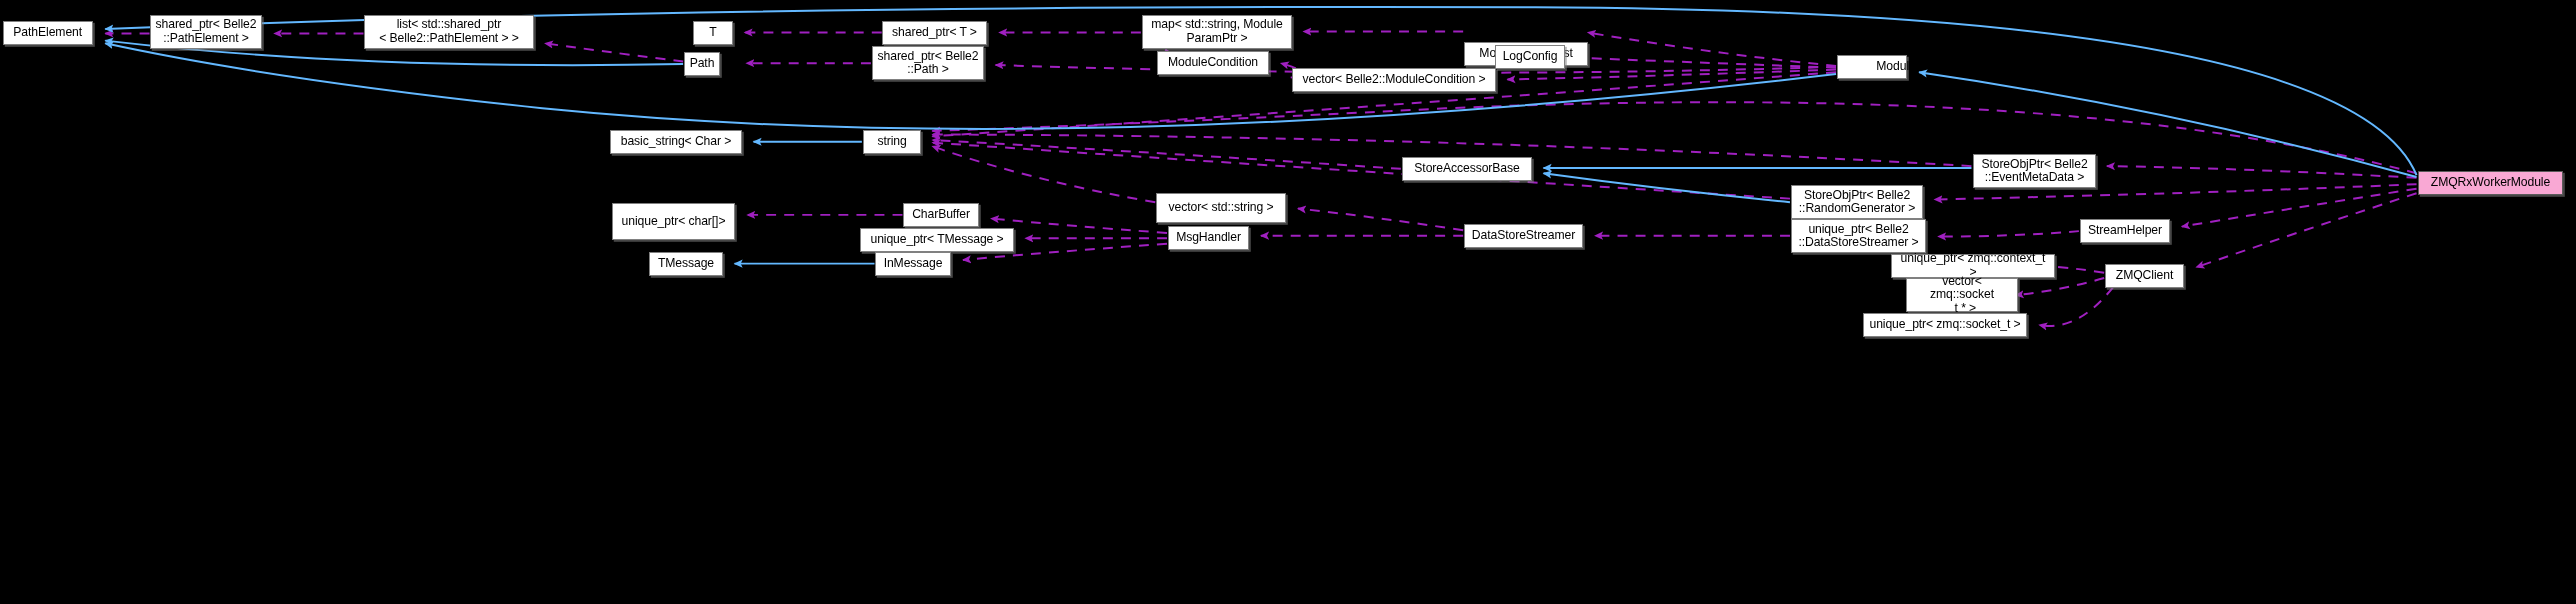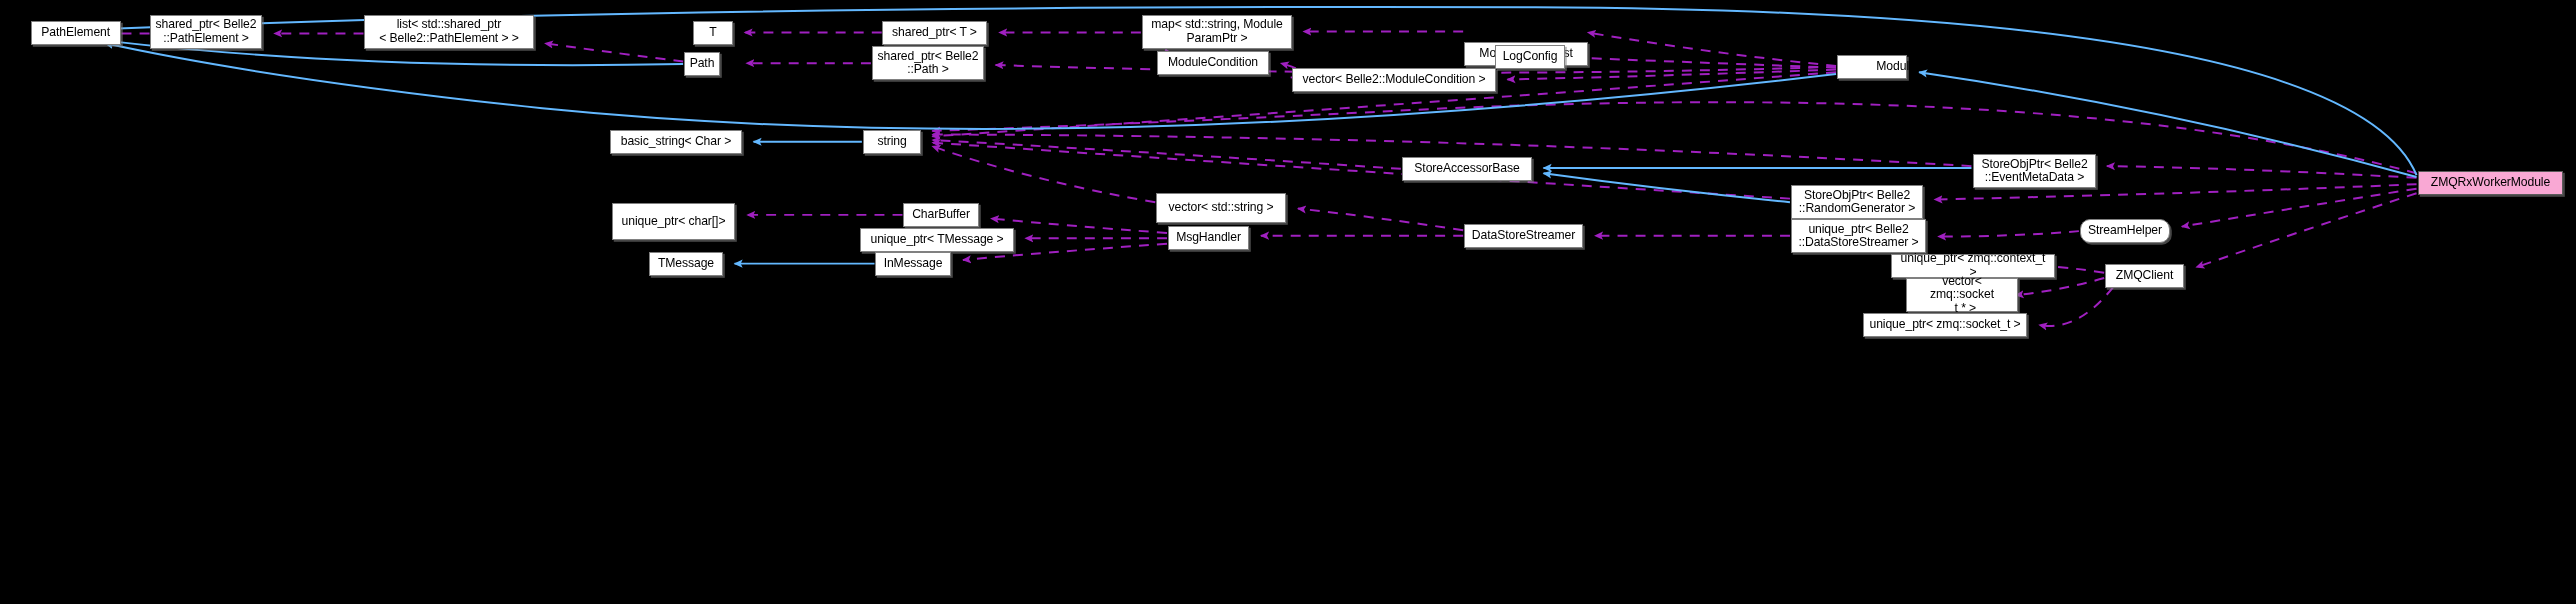--- a/index.html
+++ b/index.html
@@ -107,21 +107,21 @@
       <path d="M756,71 Q400,78 116,45"></path>
       <path d="M2676,194 Q2600,12 1700,8 Q800,5 116,32"></path>
       <path d="M2676,196 Q2400,120 2125,80"></path>
       <path d="M2033,82 Q1200,180 600,120 Q300,88 116,48"></path>
       <path d="M2183,186 L1709,186"></path>
       <path d="M1982,224 Q1840,210 1709,192"></path>
       <path d="M968,292 L813,292"></path>
     </g>
   </svg>
 
-  <div class="node" style="left: 2.7px; top: 21px; width: 90px; height: 23.5px; margin-left: 28px;">
+  <div class="node" style="left: 2.7px; top: 21px; width: 90px; height: 23.5px;">
     <span class="node-label">PathElement</span>
   </div>
   <div class="node" style="left: 150px; top: 14.5px; width: 112px; height: 34px;">
     <span class="node-label">shared_ptr&lt; Belle2
 ::PathElement &gt;</span>
   </div>
   <div class="node" style="left: 364px; top: 14.5px; width: 170px; height: 34px;">
     <span class="node-label">list&lt; std::shared_ptr
 &lt; Belle2::PathElement &gt; &gt;</span>
   </div>
@@ -192,21 +192,21 @@
   <div class="node" style="left: 1168px; top: 226px; width: 81px; height: 23.5px;">
     <span class="node-label">MsgHandler</span>
   </div>
   <div class="node" style="left: 1464px; top: 224px; width: 119px; height: 23.5px; text-align: right;">
     <span class="node-label">DataStoreStreamer</span>
   </div>
   <div class="node" style="left: 1791px; top: 219px; width: 135px; height: 34px;">
     <span class="node-label">unique_ptr&lt; Belle2
 ::DataStoreStreamer &gt;</span>
   </div>
-  <div class="node" style="left: 2080px; top: 219px; width: 90px; height: 23.5px; border-radius: 10px;">
+  <div class="node" style="left: 2080px; top: 219px; width: 90px; height: 23.5px;">
     <span class="node-label">StreamHelper</span>
   </div>
   <div class="node" style="left: 649px; top: 252px; width: 74px; height: 23.5px;">
     <span class="node-label">TMessage</span>
   </div>
   <div class="node" style="left: 875px; top: 252px; width: 76px; height: 23.5px;">
     <span class="node-label">InMessage</span>
   </div>
   <div class="node" style="left: 1863px; top: 254px; width: 164px; height: 23.5px; margin-left: 28px;">
     <span class="node-label">unique_ptr&lt; zmq::context_t &gt;</span>

